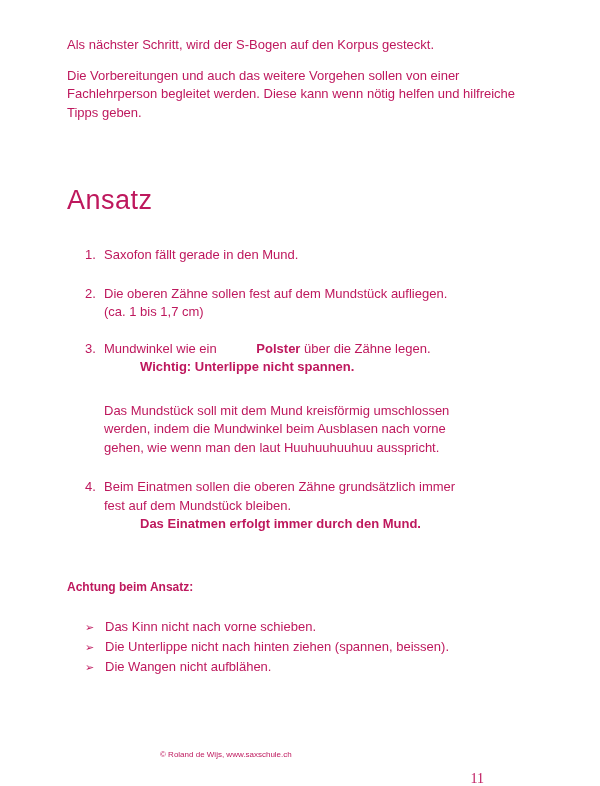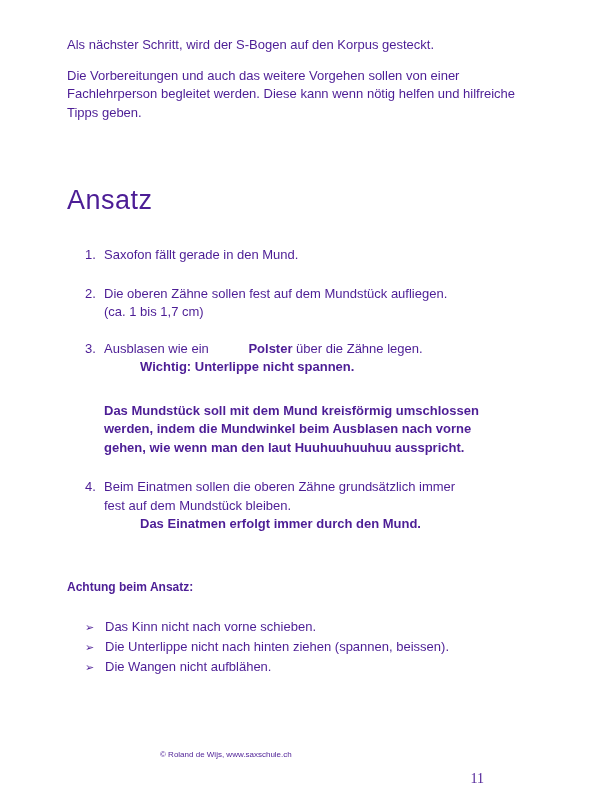--- a/index.html
+++ b/index.html
@@ -6,21 +6,21 @@
   html, body {
     margin: 0;
     padding: 0;
     background: #ffffff;
   }
   .page {
     position: relative;
     width: 524px;
     height: 786px;
     background: #ffffff;
-    color: #4c1d95;
+    color: #be185d;
     font-family: "Liberation Sans", "DejaVu Sans", sans-serif;
     font-size: 13px;
     line-height: 18.5px;
     overflow: hidden;
   }
   .content {
     padding: 36px 0 0 67px;
     width: 500px;
   }
   .prewrap { white-space: pre-line; }
@@ -45,21 +45,20 @@
     width: 19px;
     flex-shrink: 0;
   }
   .itxt { flex: 1; }
 
   .item1 { margin-top: 30px; }
   .item2 { margin-top: 20px; }
   .item3 { margin-top: 18px; }
   .sub-para {
     margin: 25px 0 0 37px;
-    font-weight: bold;
   }
   .item4 { margin-top: 21px; }
 
   .achtung-heading {
     margin: 44px 0 0 0;
     font-size: 12px;
     line-height: 18.5px;
     font-weight: bold;
   }
   .bullets {
@@ -116,21 +115,21 @@
       <span class="num">2.</span>
       <div class="itxt">
         <div class="prewrap">Die oberen Zähne sollen fest auf dem Mundstück aufliegen.
 (ca. 1 bis 1,7 cm)</div>
       </div>
     </div>
 
     <div class="num-item item3">
       <span class="num">3.</span>
       <div class="itxt">
-        <div><span>Ausblasen wie ein </span><span class="b">Polster</span><span> über die Zähne legen.</span></div>
+        <div><span>Mundwinkel wie ein </span><span class="b">Polster</span><span> über die Zähne legen.</span></div>
         <div class="b">Wichtig: Unterlippe nicht spannen.</div>
       </div>
     </div>
 
     <p class="sub-para prewrap">Das Mundstück soll mit dem Mund kreisförmig umschlossen
 werden, indem die Mundwinkel beim Ausblasen nach vorne
 gehen, wie wenn man den laut Huuhuuhuuhuu ausspricht.</p>
 
     <div class="num-item item4">
       <span class="num">4.</span>

